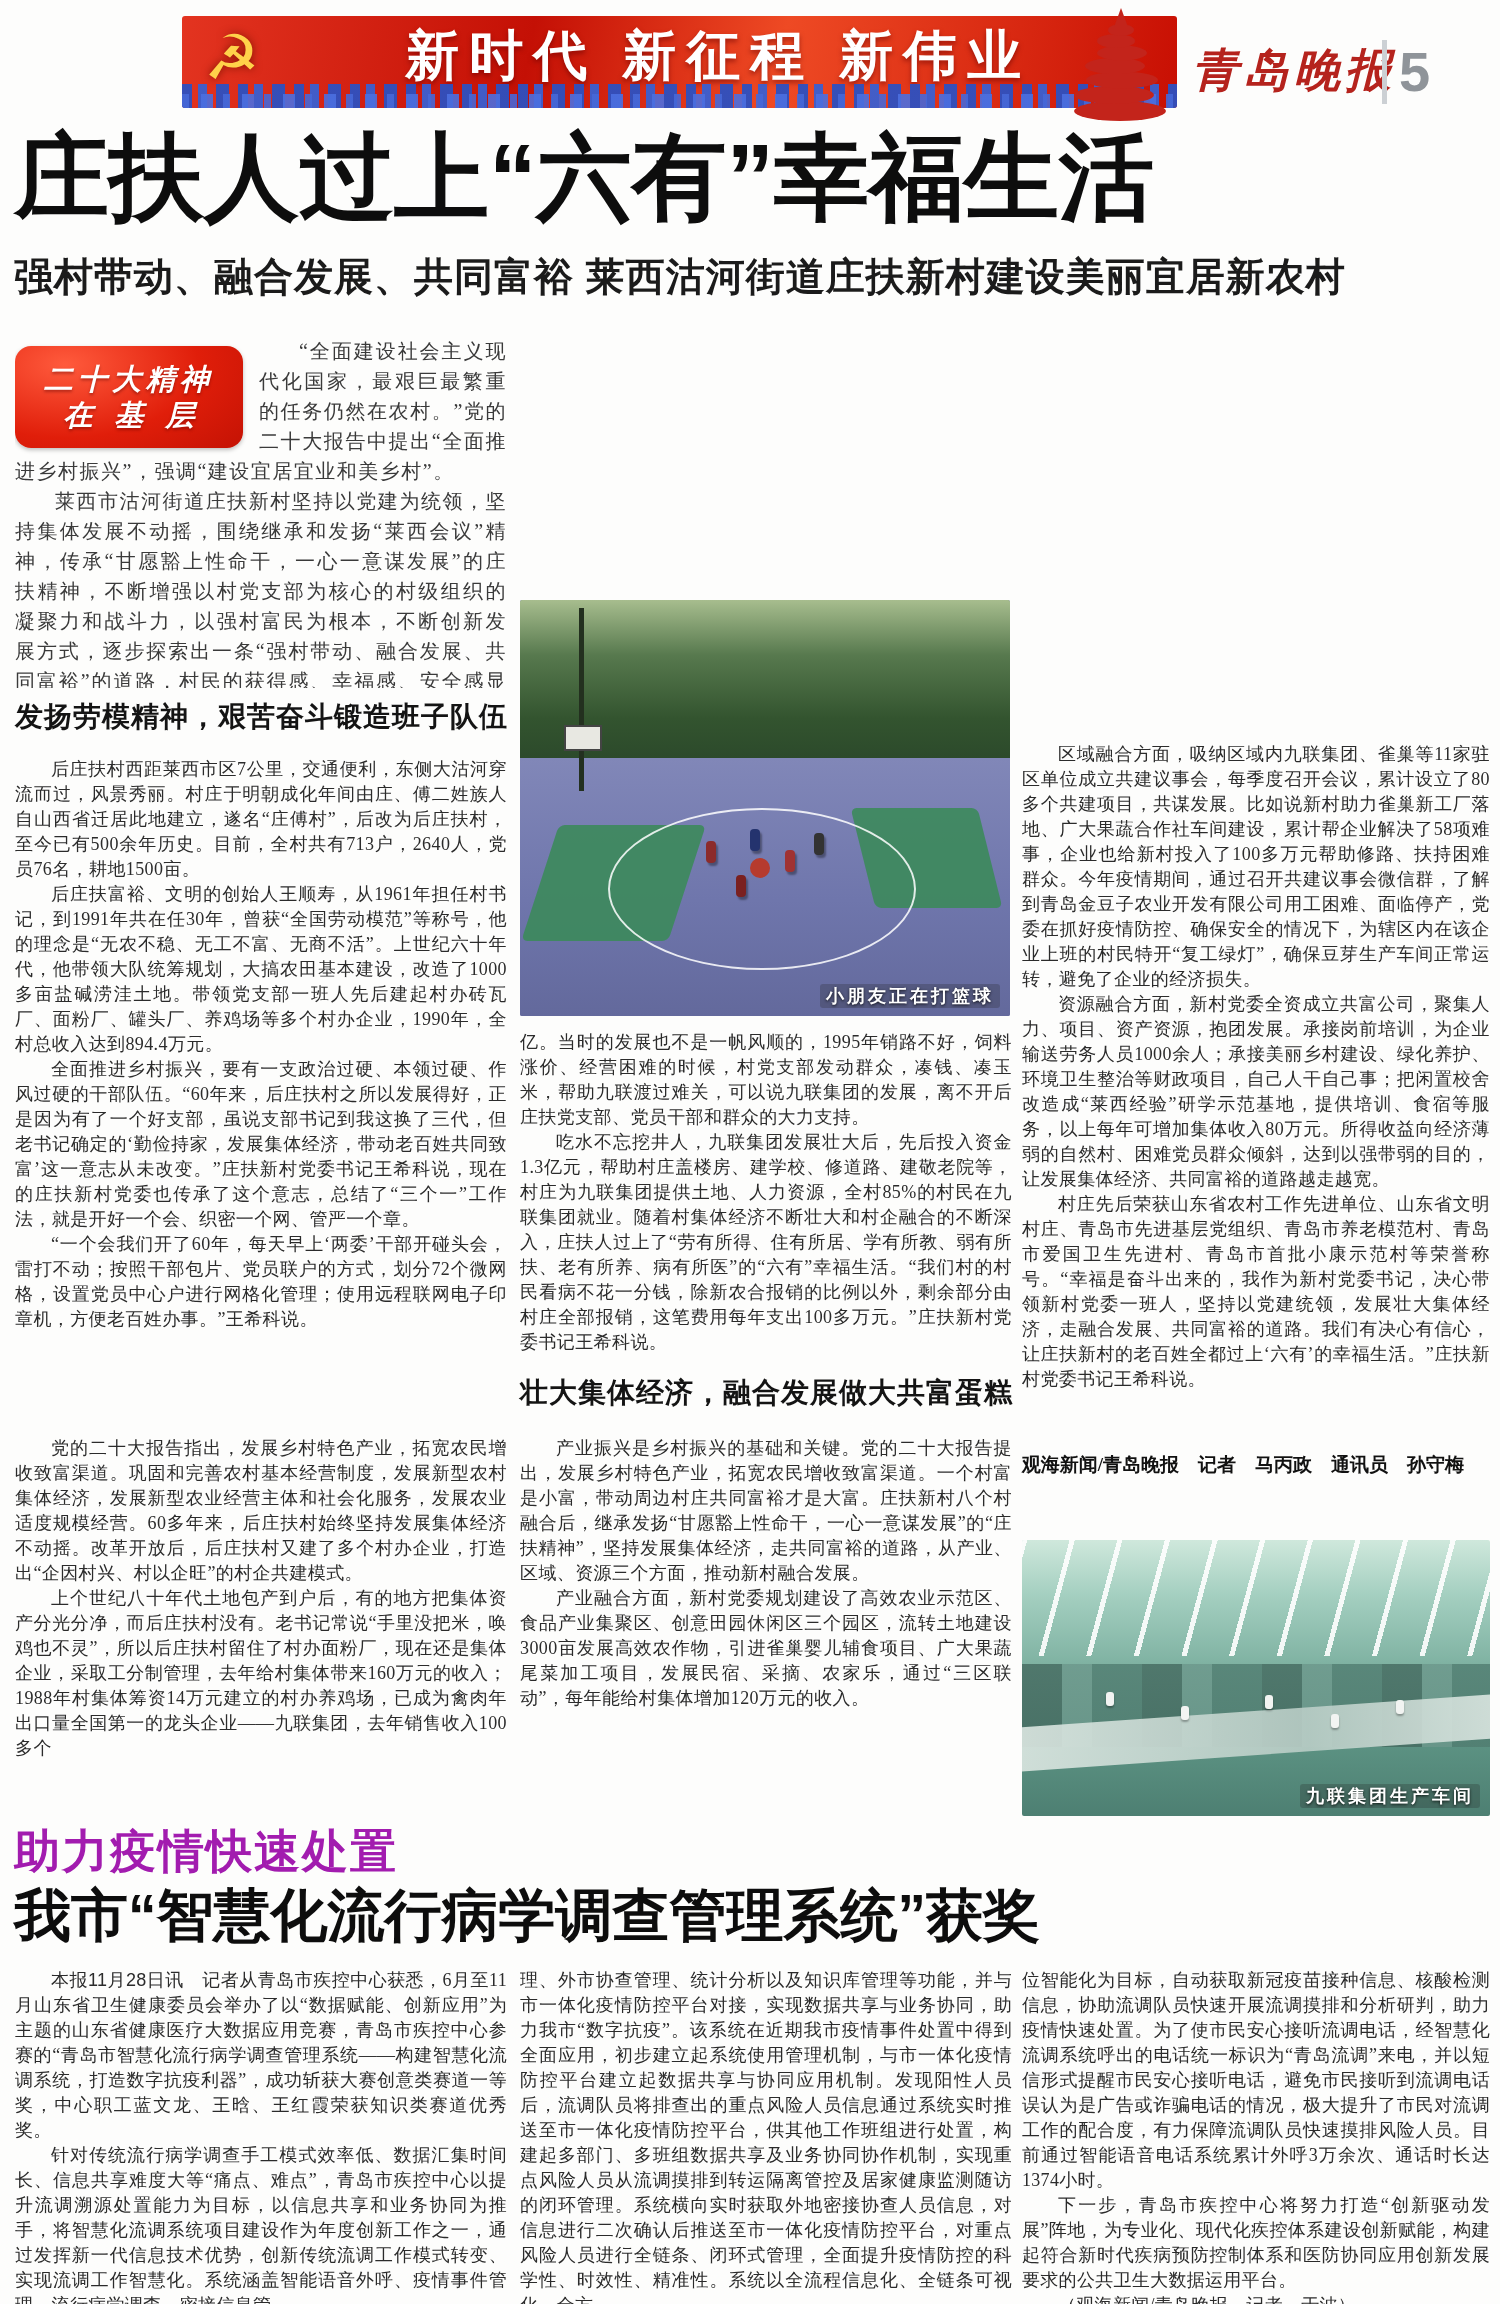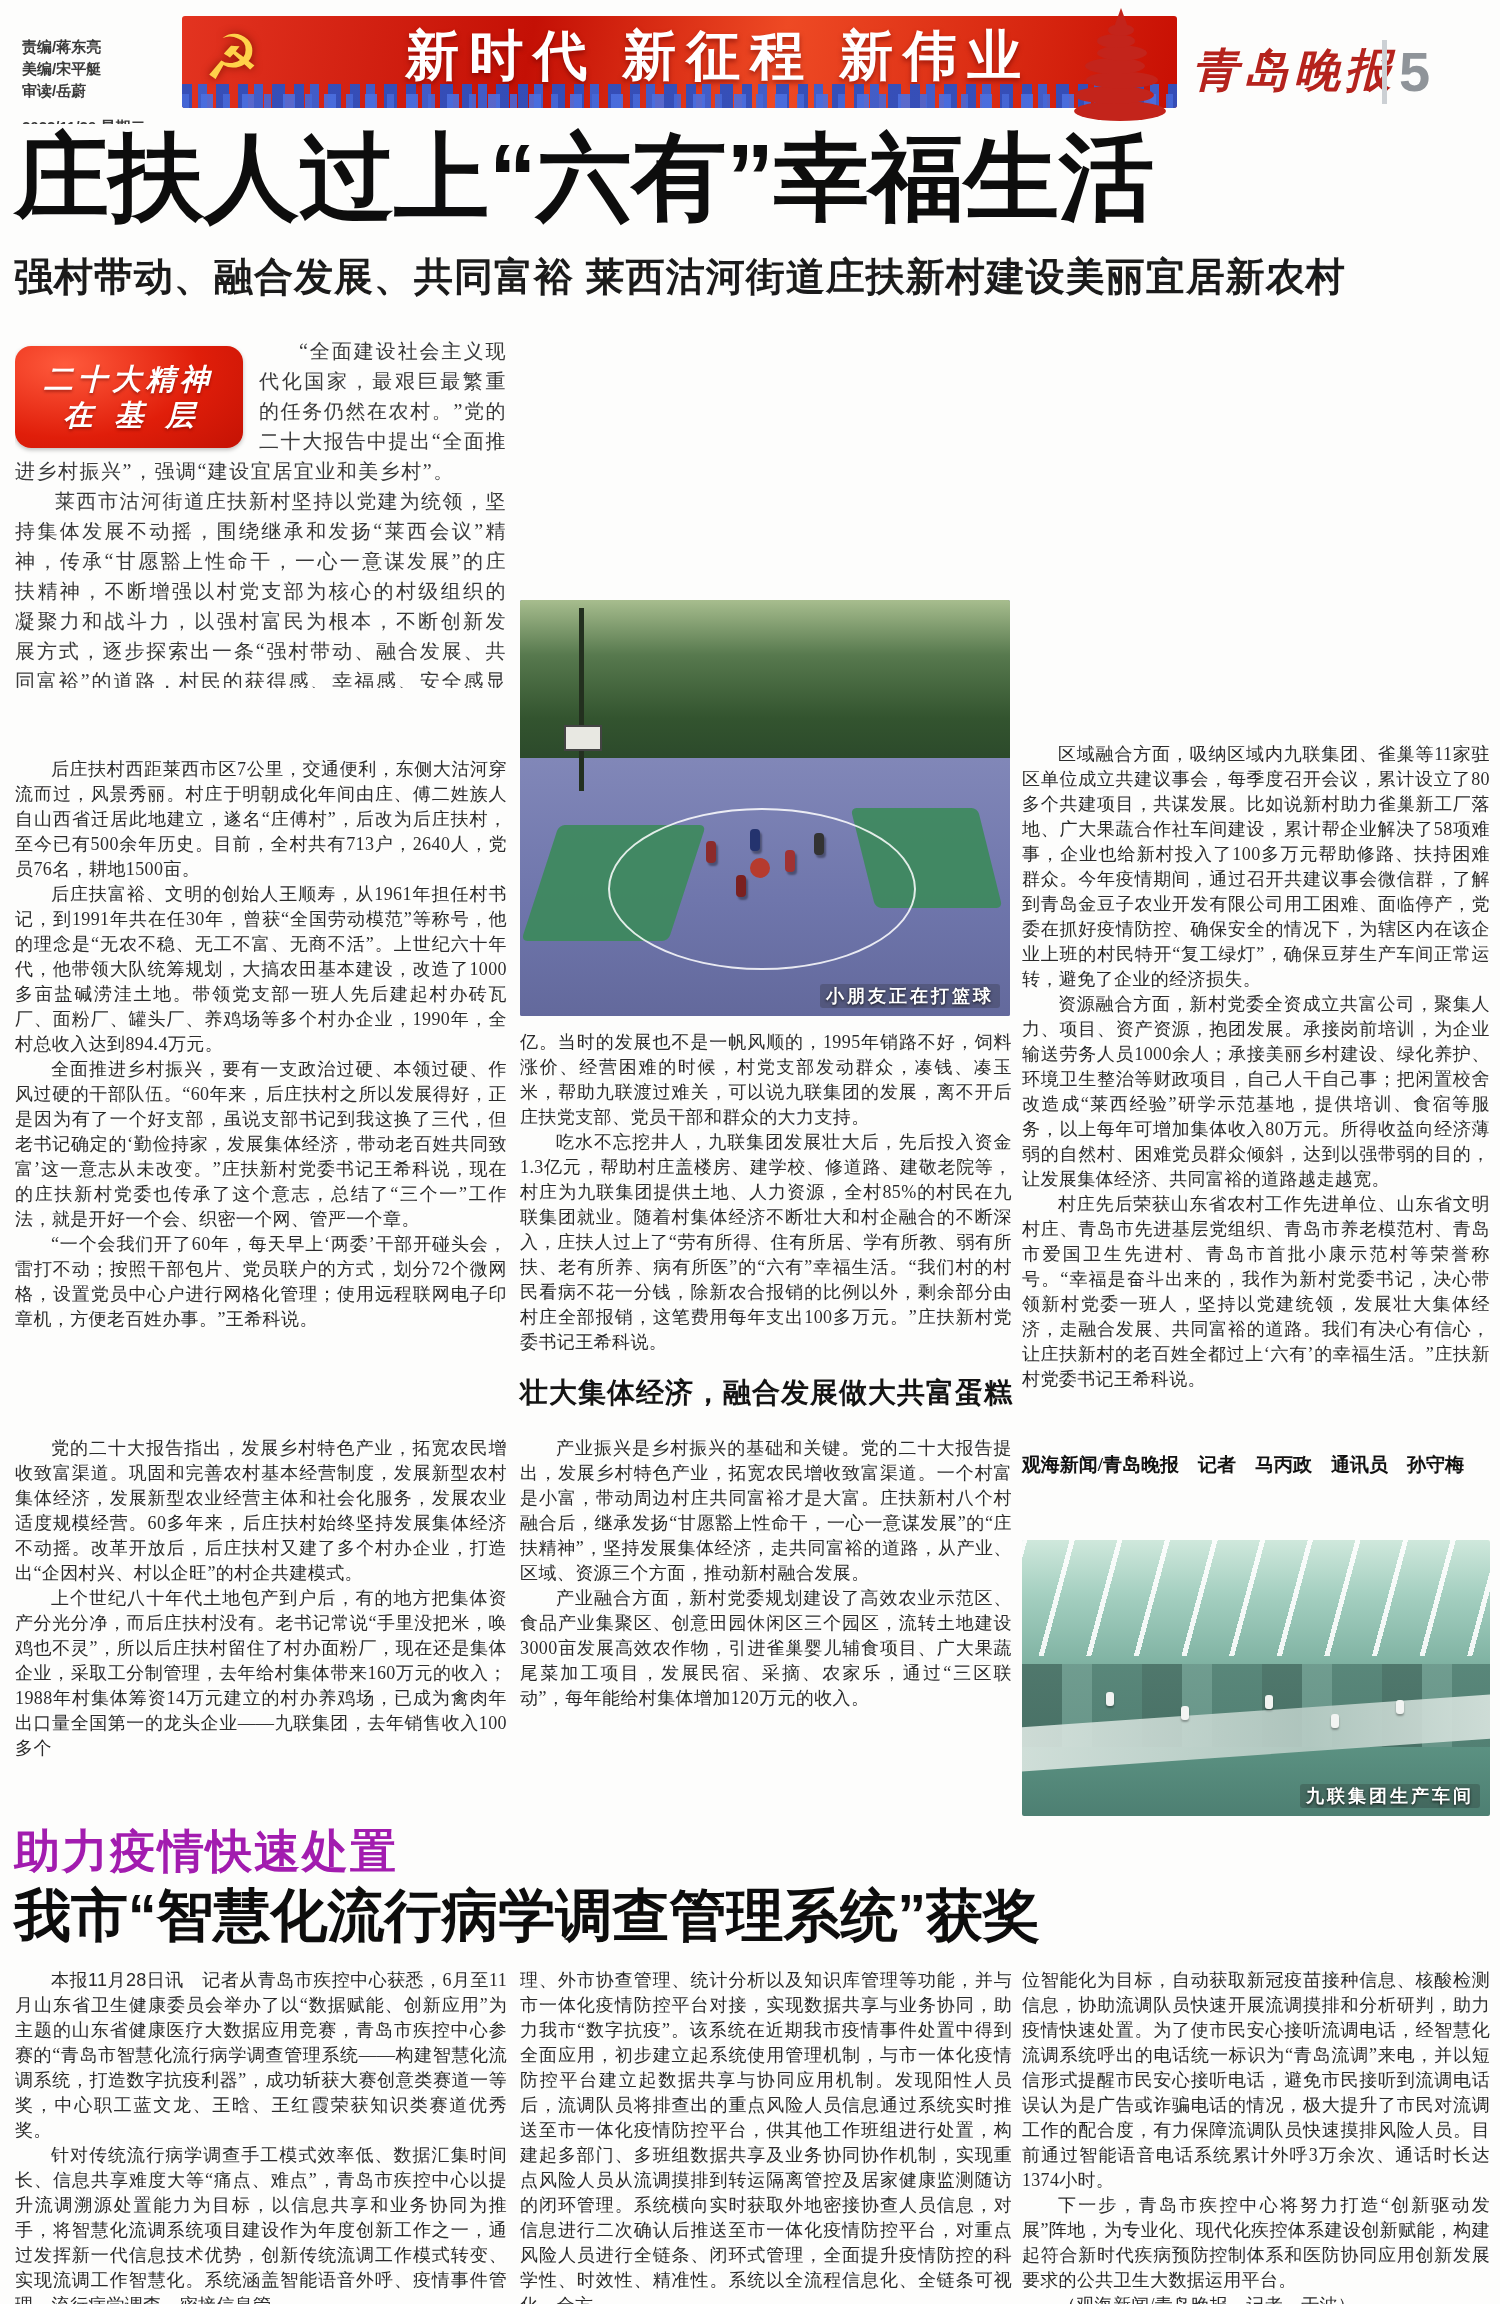--- a/index.html
+++ b/index.html
@@ -96,26 +96,20 @@
   .a2col p{margin:0;text-indent:2em;text-align:justify;font:18px/25px "Liberation Serif",serif;color:#2b2b2b;letter-spacing:.3px;}
   .a2col p.noindent{text-indent:0;}
   .lead-label{font-weight:400;font-family:"Liberation Sans",sans-serif;}
   .byline2{text-align:right;font-weight:700;}
 </style>
 </head>
 <body>
 
 <div class="page">
 
-  <div class="credits">
-    <div>责编/蒋东亮</div>
-    <div>美编/宋平艇</div>
-    <div>审读/岳蔚</div>
-    <div class="credit-date">2022/11/29 星期二</div>
-  </div>
 
   <div class="banner">
     <span class="emblem">☭</span>
     <div class="banner-title">新时代 新征程 新伟业</div>
     <div class="skyline"></div>
     <div class="skyline2"></div>
   </div>
 
   <svg class="tower" viewBox="0 0 150 118">
     <g fill="#c3241b">
@@ -172,20 +166,21 @@
 
   <div class="intro-wrap">
     <div class="badge">
       <div class="b1">二十大精神</div>
       <div class="b2">在基层</div>
     </div>
     <p>“全面建设社会主义现代化国家，最艰巨最繁重的任务仍然在农村。”党的二十大报告中提出“全面推进乡村振兴”，强调“建设宜居宜业和美乡村”。</p>
     <p>莱西市沽河街道庄扶新村坚持以党建为统领，坚持集体发展不动摇，围绕继承和发扬“莱西会议”精神，传承“甘愿豁上性命干，一心一意谋发展”的庄扶精神，不断增强以村党支部为核心的村级组织的凝聚力和战斗力，以强村富民为根本，不断创新发展方式，逐步探索出一条“强村带动、融合发展、共同富裕”的道路，村民的获得感、幸福感、安全感显著提升。</p>
   </div>
 
+  <div class="sec-h" style="left:15px;top:700px;">发扬劳模精神，艰苦奋斗锻造班子队伍</div>
   <div class="coltext" style="left:15px;top:757px;width:492px;height:612px;">
     <p>后庄扶村西距莱西市区7公里，交通便利，东侧大沽河穿流而过，风景秀丽。村庄于明朝成化年间由庄、傅二姓族人自山西省迁居此地建立，遂名“庄傅村”，后改为后庄扶村，至今已有500余年历史。目前，全村共有713户，2640人，党员76名，耕地1500亩。</p>
     <p>后庄扶富裕、文明的创始人王顺寿，从1961年担任村书记，到1991年共在任30年，曾获“全国劳动模范”等称号，他的理念是“无农不稳、无工不富、无商不活”。上世纪六十年代，他带领大队统筹规划，大搞农田基本建设，改造了1000多亩盐碱涝洼土地。带领党支部一班人先后建起村办砖瓦厂、面粉厂、罐头厂、养鸡场等多个村办企业，1990年，全村总收入达到894.4万元。</p>
     <p>全面推进乡村振兴，要有一支政治过硬、本领过硬、作风过硬的干部队伍。“60年来，后庄扶村之所以发展得好，正是因为有了一个好支部，虽说支部书记到我这换了三代，但老书记确定的‘勤俭持家，发展集体经济，带动老百姓共同致富’这一意志从未改变。”庄扶新村党委书记王希科说，现在的庄扶新村党委也传承了这个意志，总结了“三个一”工作法，就是开好一个会、织密一个网、管严一个章。</p>
     <p>“一个会我们开了60年，每天早上‘两委’干部开碰头会，雷打不动；按照干部包片、党员联户的方式，划分72个微网格，设置党员中心户进行网格化管理；使用远程联网电子印章机，方便老百姓办事。”王希科说。</p>
   </div>
   <div class="coltext" style="left:15px;top:1436px;width:492px;height:380px;">
     <p>党的二十大报告指出，发展乡村特色产业，拓宽农民增收致富渠道。巩固和完善农村基本经营制度，发展新型农村集体经济，发展新型农业经营主体和社会化服务，发展农业适度规模经营。60多年来，后庄扶村始终坚持发展集体经济不动摇。改革开放后，后庄扶村又建了多个村办企业，打造出“企因村兴、村以企旺”的村企共建模式。</p>
     <p>上个世纪八十年代土地包产到户后，有的地方把集体资产分光分净，而后庄扶村没有。老书记常说“手里没把米，唤鸡也不灵”，所以后庄扶村留住了村办面粉厂，现在还是集体企业，采取工分制管理，去年给村集体带来160万元的收入；1988年村集体筹资14万元建立的村办养鸡场，已成为禽肉年出口量全国第一的龙头企业——九联集团，去年销售收入100多个</p>
   </div>

